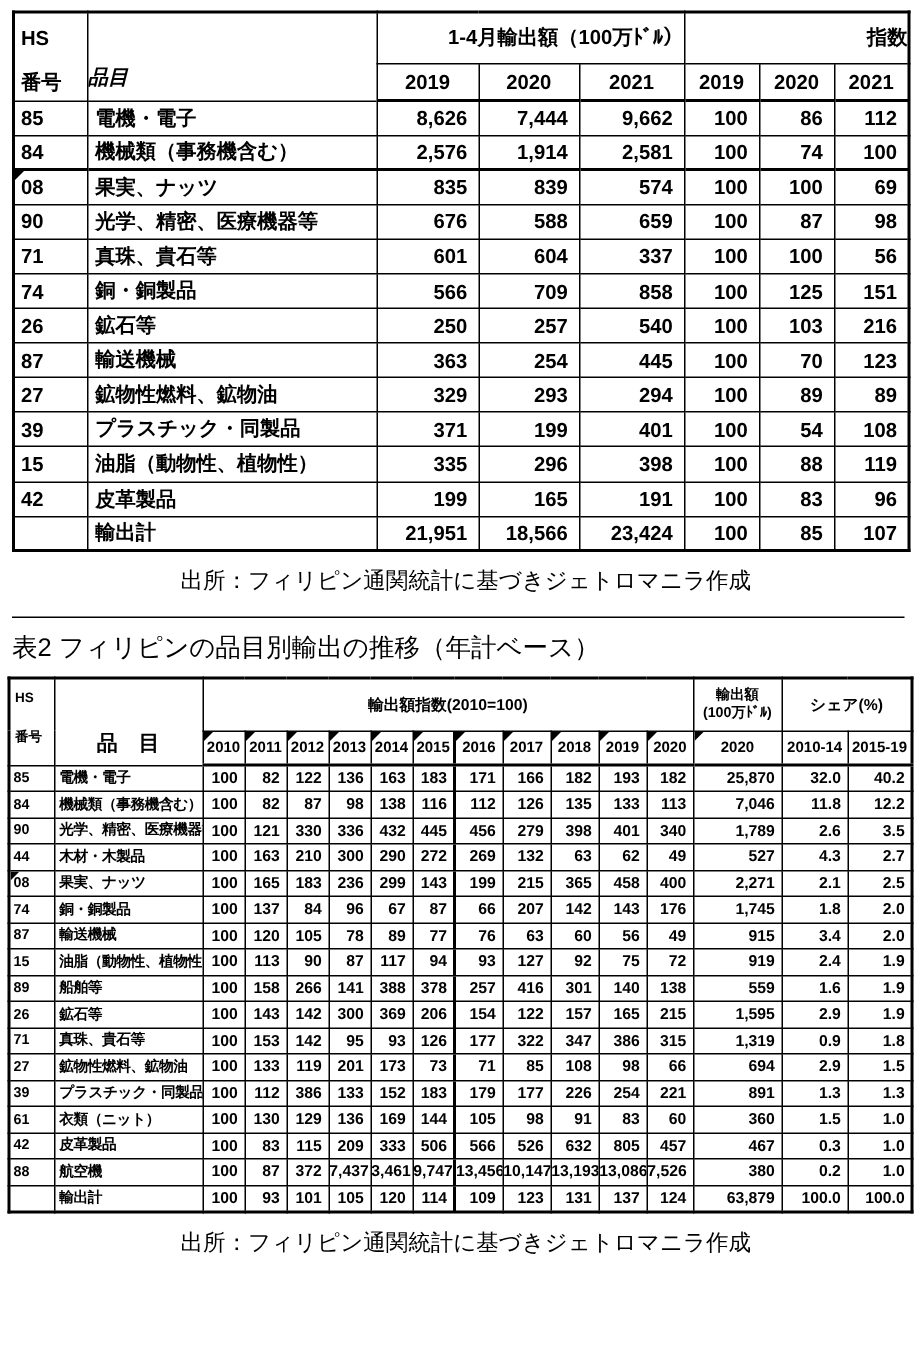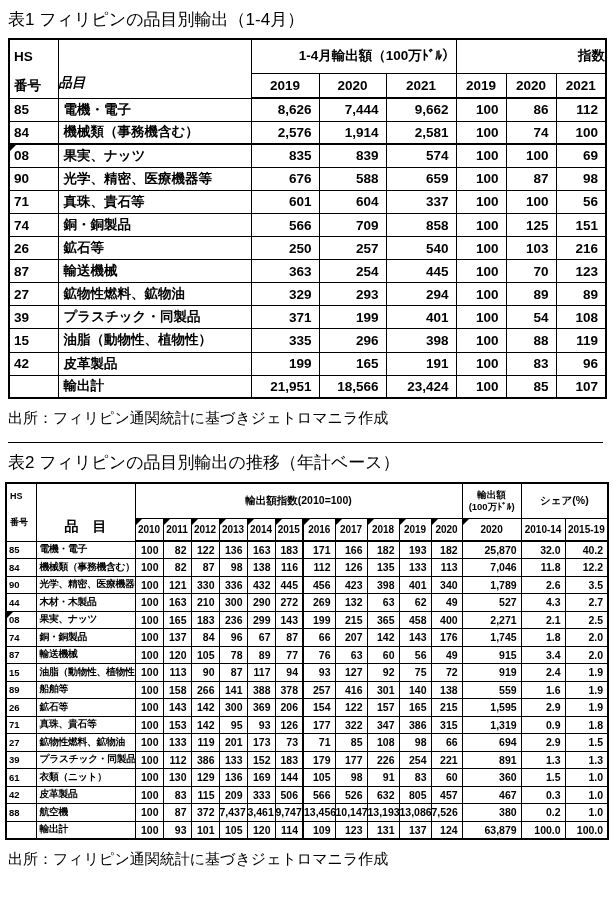--- a/index.html
+++ b/index.html
@@ -25,21 +25,21 @@
   .t1 .hs-head .l1{display:block;margin:9px 0 0 4px;}
   .t1 .hs-head .l2{display:block;margin:13px 0 0 4px;}
   .t1 .item-head{vertical-align:bottom;text-align:left;padding-bottom:6px;font-style:italic;}
   .t1 tr.brk td{border-top:2.5px solid #000;}
 
   
   .wedge::before, tr.brk td:first-child::before{
     content:"";position:absolute;top:0;left:0;width:0;height:0;
     border-top:6px solid #000;border-right:6px solid transparent;}
 
-  .src{font-size:15px;margin:10px 0 0 8px;white-space:nowrap;}
+  .src{font-size:15px;margin:10px 0 0 8px;white-space:nowrap;text-align:center;}
   .divider{border:none;border-top:1.5px solid #000;margin:14px 10px 0 8px;}
 
   
   .t2{margin:8px 0 0 5px;width:602px;font-size:10.5px;font-weight:700;border:2px solid #000;}
   .t2 th,.t2 td{border:1px solid #000;}
   .t2 .grp{height:35px;text-align:center;}
   .t2 .yr{height:23px;text-align:center;font-size:10px;}
   .t2 .yr-row th{border-bottom:2.5px solid #000;margin-top:25px;}
   .t2 tbody td{height:17.5px;}
   .t2 .hs{text-align:left;padding-left:2px;font-size:9.5px;}
@@ -50,21 +50,20 @@
   .t2 .hs-head .l2{display:block;margin:15px 0 0 3px;font-size:9px;}
   .t2 .item-head{vertical-align:bottom;text-align:center;padding-bottom:5px;font-size:14px;}
   .t2 .amount-grp{font-size:9.5px;line-height:1.3;text-align:center;}
   .t2 .pb{border-left:2.5px solid #000;}
 </style>
 </head>
 <body>
 
 <div>
 
-  <div class="doc-title">表1 フィリピンの品目別輸出（1-4月）</div>
 
   <table class="t1">
     <colgroup>
       <col style="width:49px">
         <col style="width:193px">
       <col style="width:68px">
         <col style="width:67px">
         <col style="width:70px">
       <col style="width:50px">
         <col style="width:50px">
@@ -319,21 +318,21 @@
         <tr>
           <td class="hs">90</td>
           <td class="item">光学、精密、医療機器等</td>
           <td class="num">100</td>
           <td class="num">121</td>
           <td class="num">330</td>
           <td class="num">336</td>
           <td class="num">432</td>
           <td class="num">445</td>
           <td class="num pb">456</td>
-          <td class="num">423</td>
+          <td class="num">279</td>
           <td class="num">398</td>
           <td class="num">401</td>
           <td class="num">340</td>
           <td class="num">1,789</td>
           <td class="num">2.6</td>
           <td class="num">3.5</td>
         </tr>
         <tr>
           <td class="hs">44</td>
           <td class="item">木材・木製品</td>

